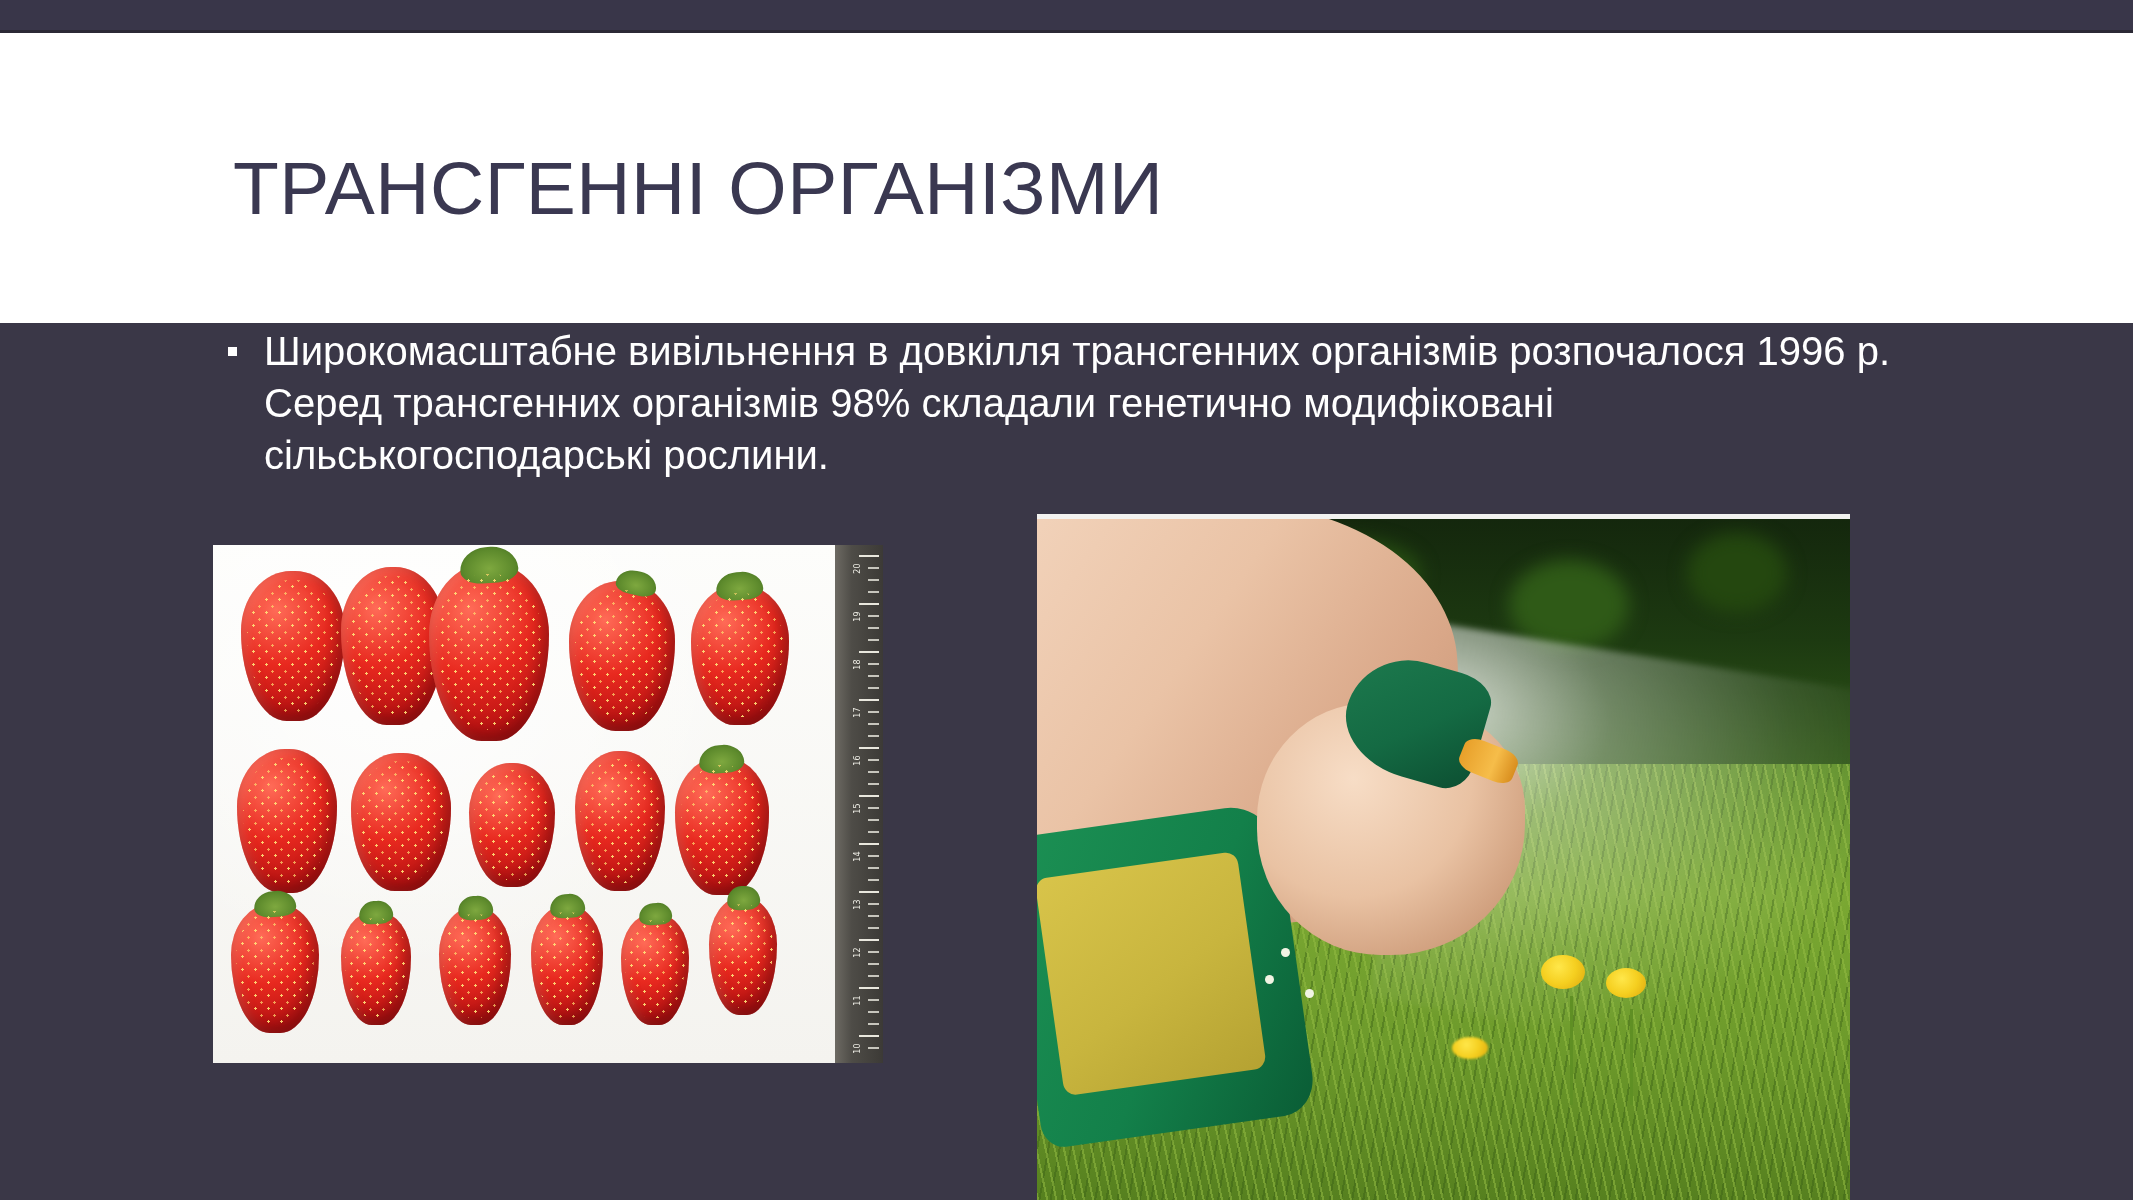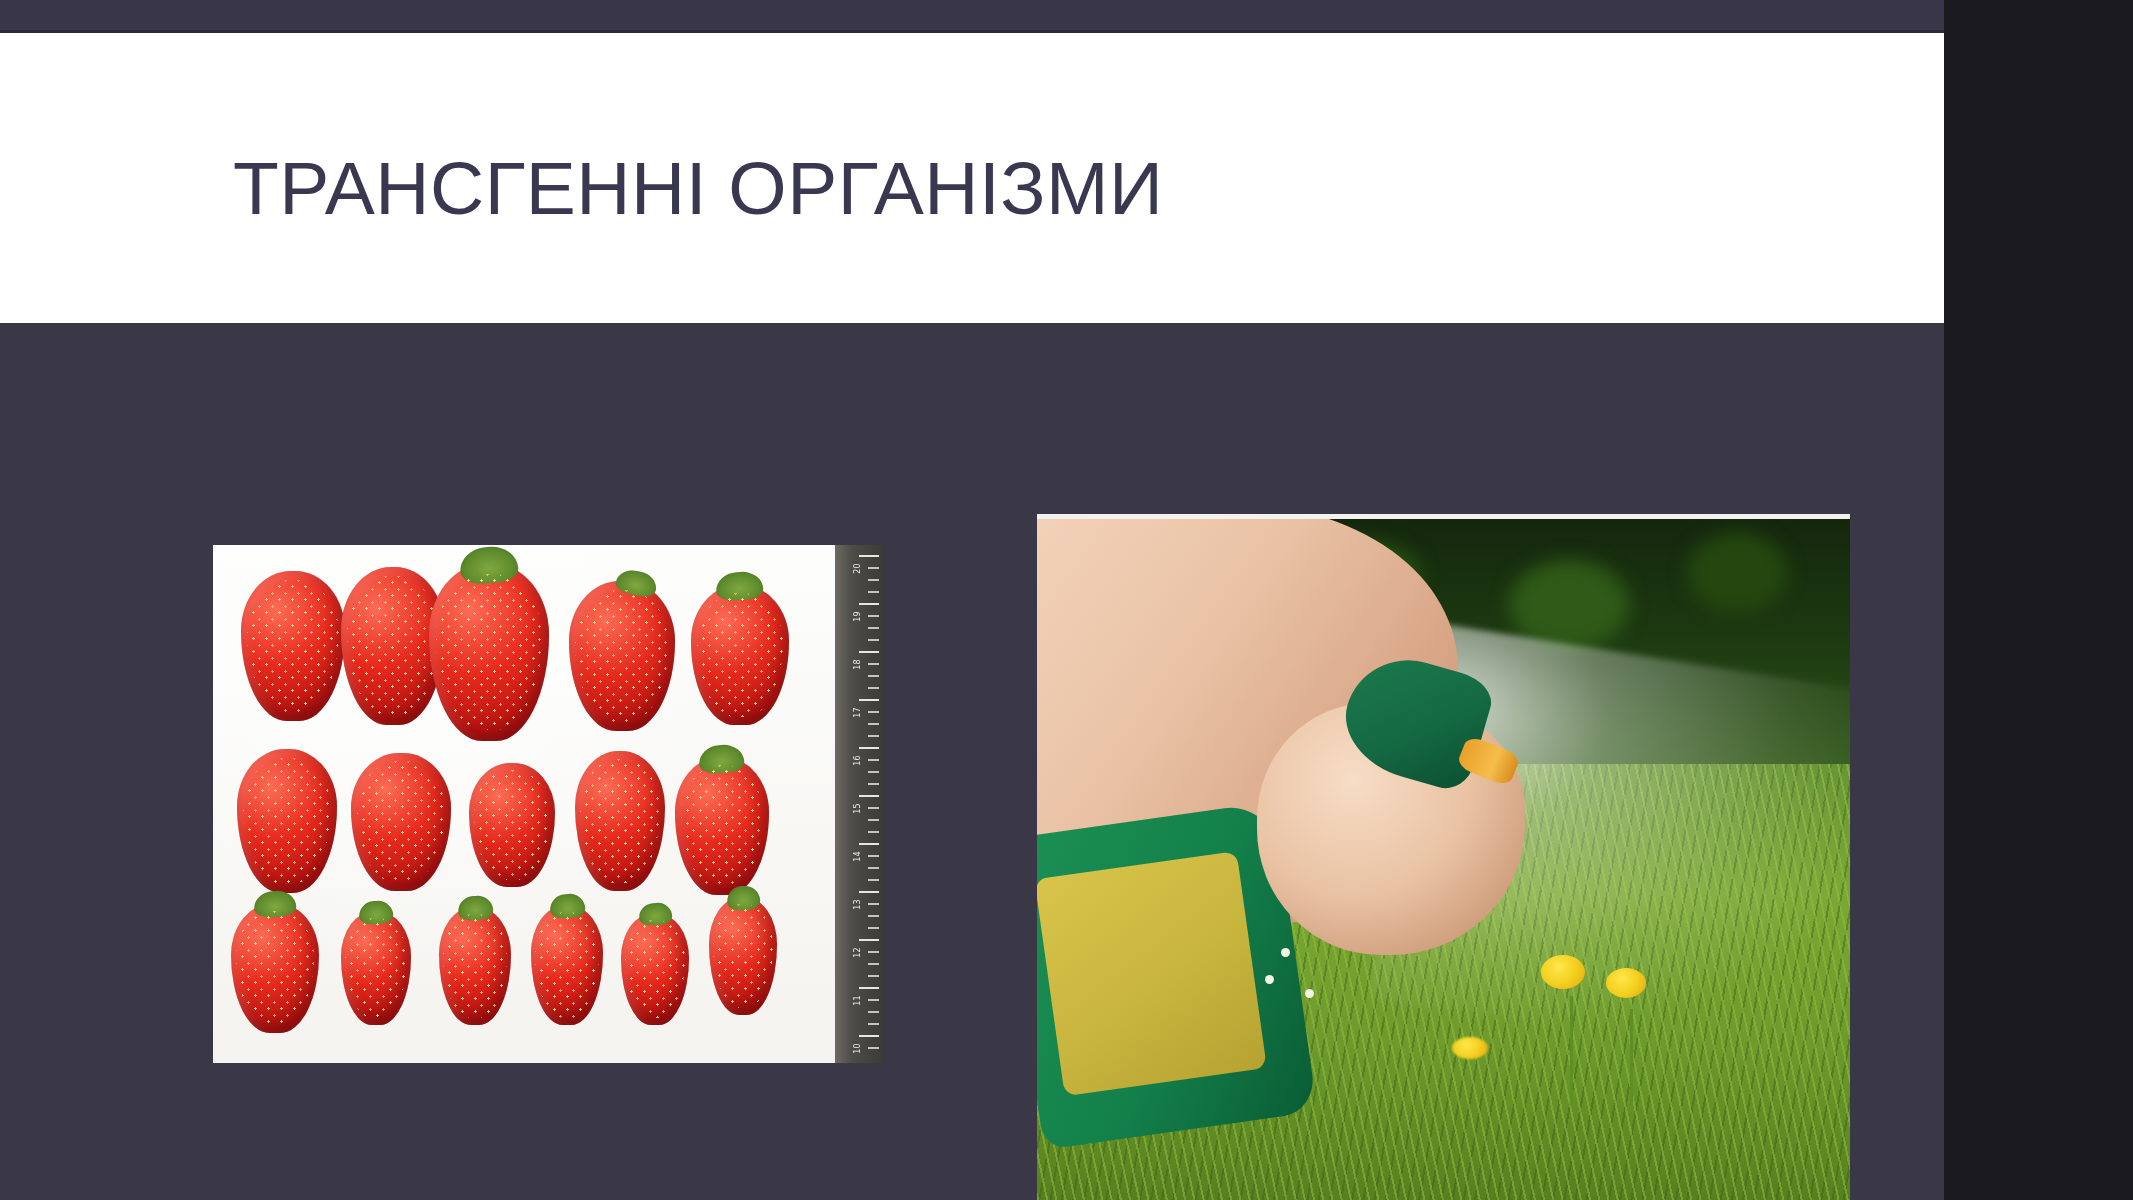--- a/index.html
+++ b/index.html
@@ -3,21 +3,21 @@
 <meta charset="utf-8">
 <title>Transgenic Organisms Slide</title>
 <style>
   html, body {
     margin: 0;
     padding: 0;
     background: #1a1a1f;
   }
   #slide {
     position: relative;
-    width: 1944px;
+    width: 2133px;
     height: 1200px;
     overflow: hidden;
     background: #3a3747;
     font-family: "Liberation Sans", sans-serif;
   }
 
   
   .top-bar {
     position: absolute;
     left: 0; top: 0;
@@ -268,20 +268,26 @@
 
 <div id="slide">
 
   <div class="top-bar"></div>
   <div class="top-bar-edge"></div>
 
   <div class="title-band">
     <div class="title-text">ТРАНСГЕННІ ОРГАНІЗМИ</div>
   </div>
 
+  <div class="body-block">
+    <div class="bullet-row">
+      <span class="bullet-mark"></span>
+      <span class="bullet-text">Широкомасштабне вивільнення в довкілля трансгенних організмів розпочалося 1996 р. Серед трансгенних організмів 98% складали генетично модифіковані сільськогосподарські рослини.</span>
+    </div>
+  </div>
 
   <div class="photo-straw">
     <div class="straw-inner">
 
       <div class="berry" style="left:28px;  top:26px;  width:104px; height:150px;"></div>
       <div class="berry" style="left:128px; top:22px;  width:104px; height:158px;"></div>
       <div class="berry" style="left:216px; top:18px;  width:120px; height:178px;">
         <span class="leaf"></span>
       </div>
       <div class="berry" style="left:356px; top:36px;  width:106px; height:150px;">

